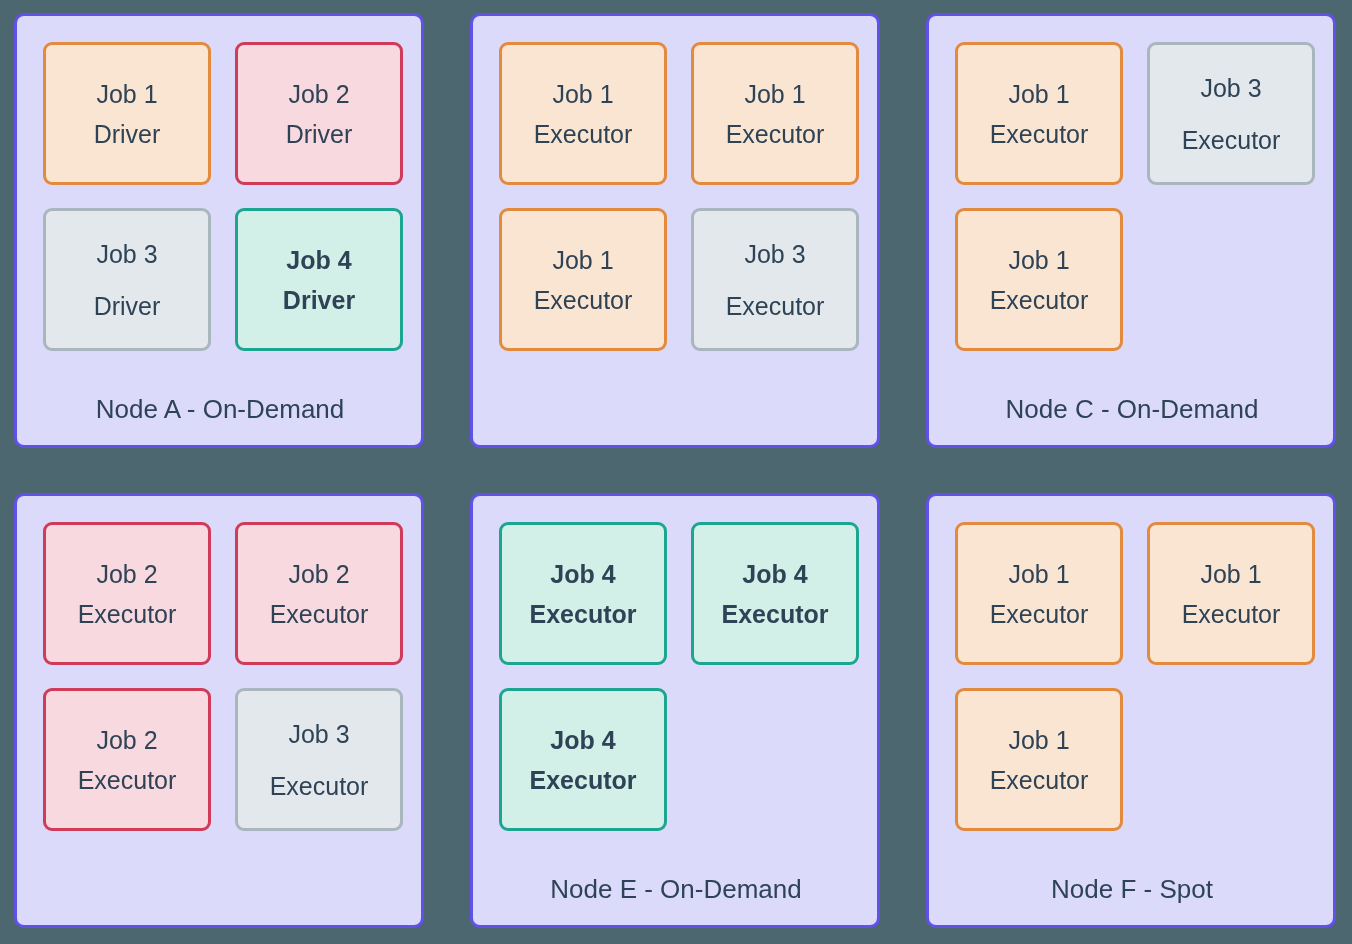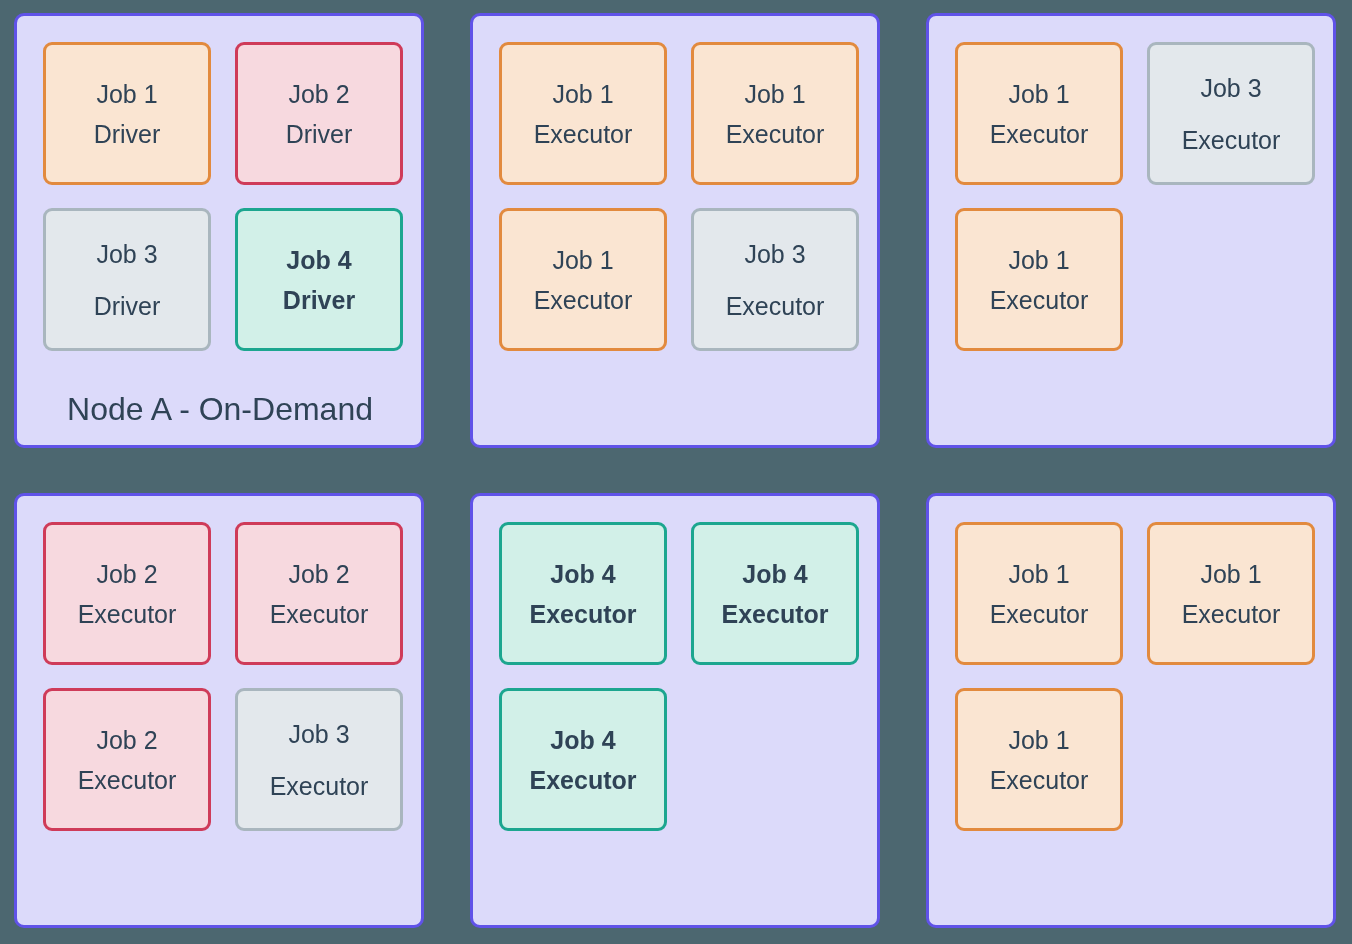--- a/index.html
+++ b/index.html
@@ -52,21 +52,21 @@
   .job-line{
     font-size:25px;
     line-height:40px;
     white-space:nowrap;
   }
   .node-label{
     flex:1;
     display:flex;
     align-items:center;
     justify-content:center;
-    font-size:32px;
+    font-size:26px;
     padding-bottom:18px;
     white-space:nowrap;
     margin-top:40px;
   }
   
   [data-variant="job-1"]{border-color:#E28A3E;background:#FAE5D2;}
   [data-variant="job-2"]{border-color:#CF3B59;background:#F7D9DF;}
   [data-variant="job-3"]{border-color:#A9B6BE;background:#E3E8EC;gap:12px;}
   [data-variant="job-4"]{border-color:#1CA68F;background:#D2F0E8;font-weight:bold;}
 </style>
@@ -126,20 +126,21 @@
       </div>
       <div class="job" data-variant="job-3" style="border-color: rgb(169, 182, 190); background: rgb(227, 232, 236);">
         <div class="job-line">Job 3</div>
         <div class="job-line">Executor</div>
       </div>
       <div class="job" data-variant="job-1" style="border-color: rgb(226, 138, 62); background: rgb(250, 229, 210);">
         <div class="job-line">Job 1</div>
         <div class="job-line">Executor</div>
       </div>
     </div>
+    <div class="node-label">Node C - On-Demand</div>
   </section>
 
   <section class="node">
     <div class="jobs">
       <div class="job" data-variant="job-2" style="border-color: rgb(207, 59, 89); background: rgb(247, 217, 223);">
         <div class="job-line">Job 2</div>
         <div class="job-line">Executor</div>
       </div>
       <div class="job" data-variant="job-2" style="border-color: rgb(207, 59, 89); background: rgb(247, 217, 223);">
         <div class="job-line">Job 2</div>
@@ -164,32 +165,34 @@
       </div>
       <div class="job" data-variant="job-4" style="border-color: rgb(28, 166, 143); background: rgb(210, 240, 232);">
         <div class="job-line">Job 4</div>
         <div class="job-line">Executor</div>
       </div>
       <div class="job" data-variant="job-4" style="border-color: rgb(28, 166, 143); background: rgb(210, 240, 232);">
         <div class="job-line">Job 4</div>
         <div class="job-line">Executor</div>
       </div>
     </div>
+    <div class="node-label">Node E - On-Demand</div>
   </section>
 
   <section class="node">
     <div class="jobs">
       <div class="job" data-variant="job-1" style="border-color: rgb(226, 138, 62); background: rgb(250, 229, 210);">
         <div class="job-line">Job 1</div>
         <div class="job-line">Executor</div>
       </div>
       <div class="job" data-variant="job-1" style="border-color: rgb(226, 138, 62); background: rgb(250, 229, 210);">
         <div class="job-line">Job 1</div>
         <div class="job-line">Executor</div>
       </div>
       <div class="job" data-variant="job-1" style="border-color: rgb(226, 138, 62); background: rgb(250, 229, 210);">
         <div class="job-line">Job 1</div>
         <div class="job-line">Executor</div>
       </div>
     </div>
+    <div class="node-label">Node F - Spot</div>
   </section>
 
 </main>
 
 </body></html>

